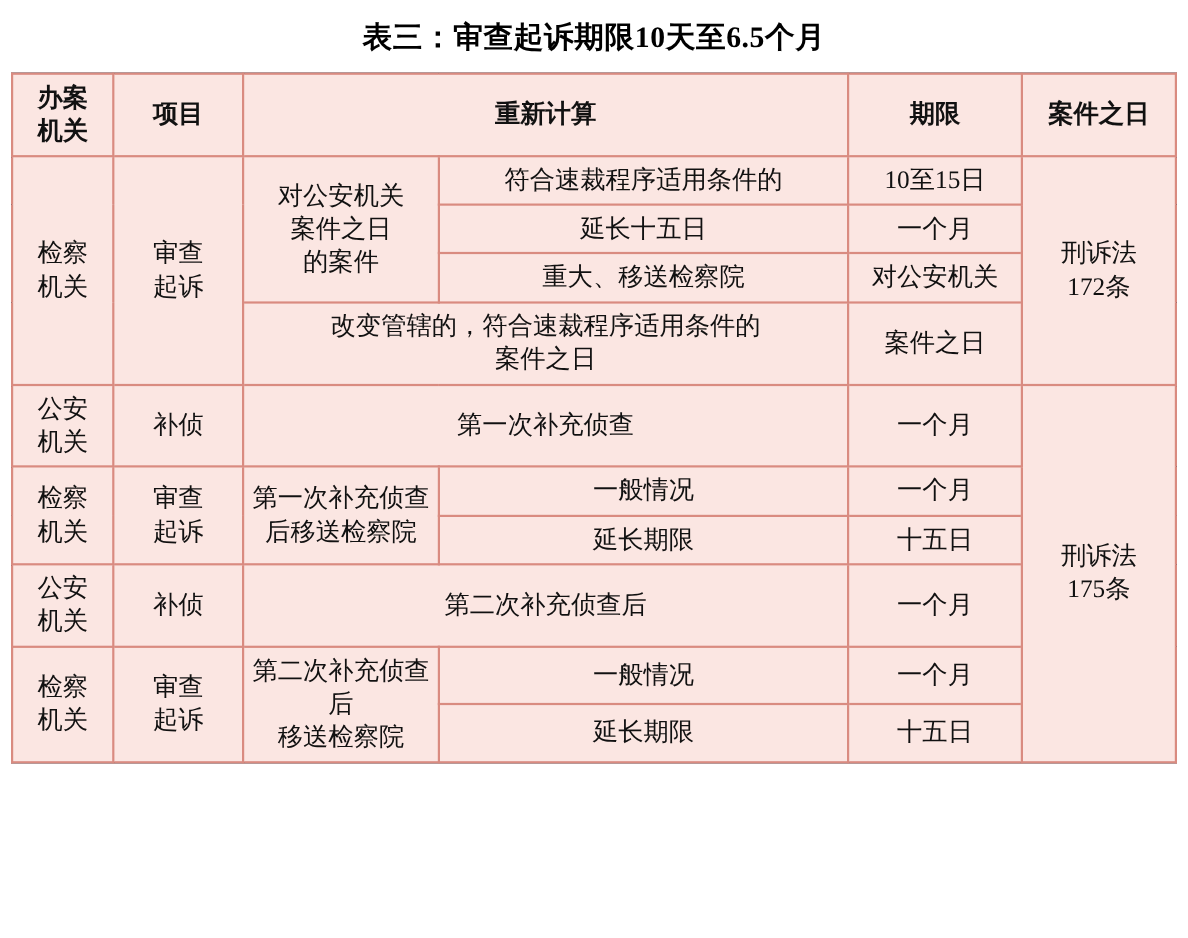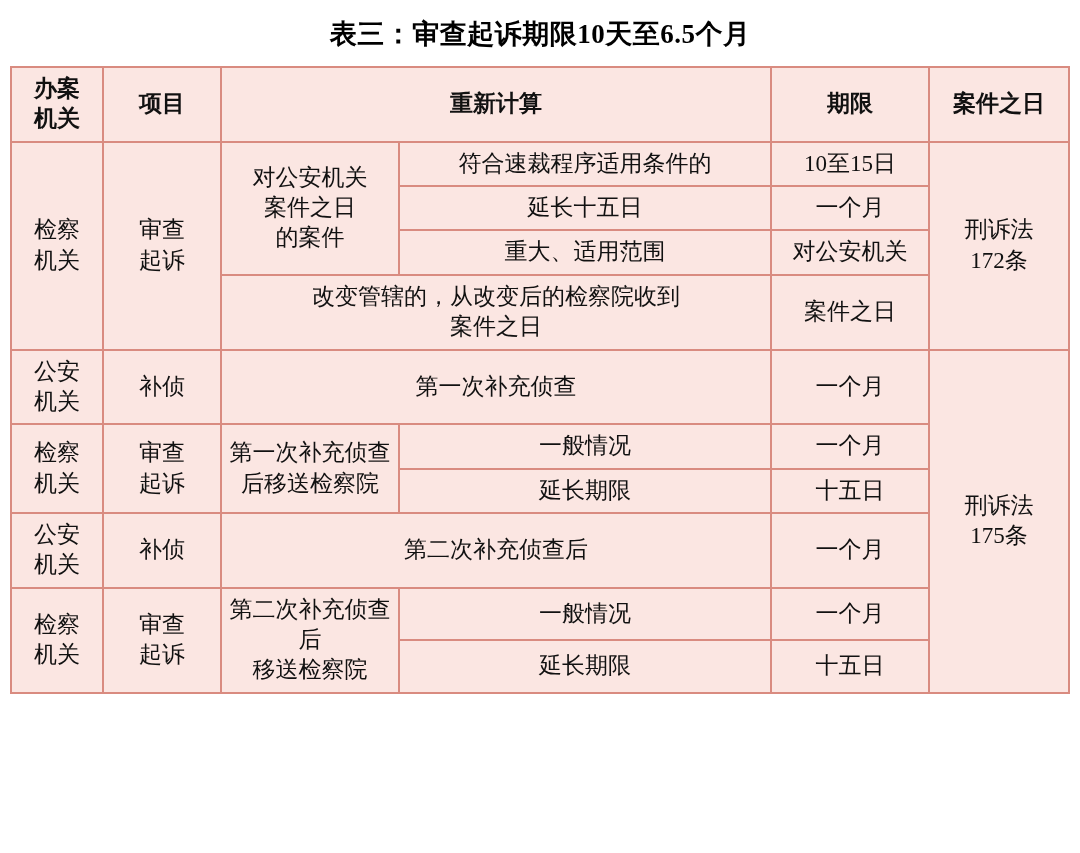--- a/index.html
+++ b/index.html
@@ -131,30 +131,30 @@
         <td>
             <span class="cellwrap">延长十五日</span>
           </td>
         <td>
             <span class="cellwrap">一个月</span>
           </td>
       </tr>
 
       <tr>
         <td>
-            <span class="cellwrap">重大、适用范围</span>
+            <span class="cellwrap">重大、移送检察院</span>
           </td>
         <td>
             <span class="cellwrap">对公安机关</span>
           </td>
       </tr>
 
       <tr>
         <td colspan="2">
-            <span class="cellwrap">改变管辖的，从改变后的检察院收到
+            <span class="cellwrap">改变管辖的，符合速裁程序适用条件的
 案件之日</span>
           </td>
         <td>
             <span class="cellwrap">案件之日</span>
           </td>
       </tr>
 
       <tr>
         <td>
             <span class="cellwrap">公安

